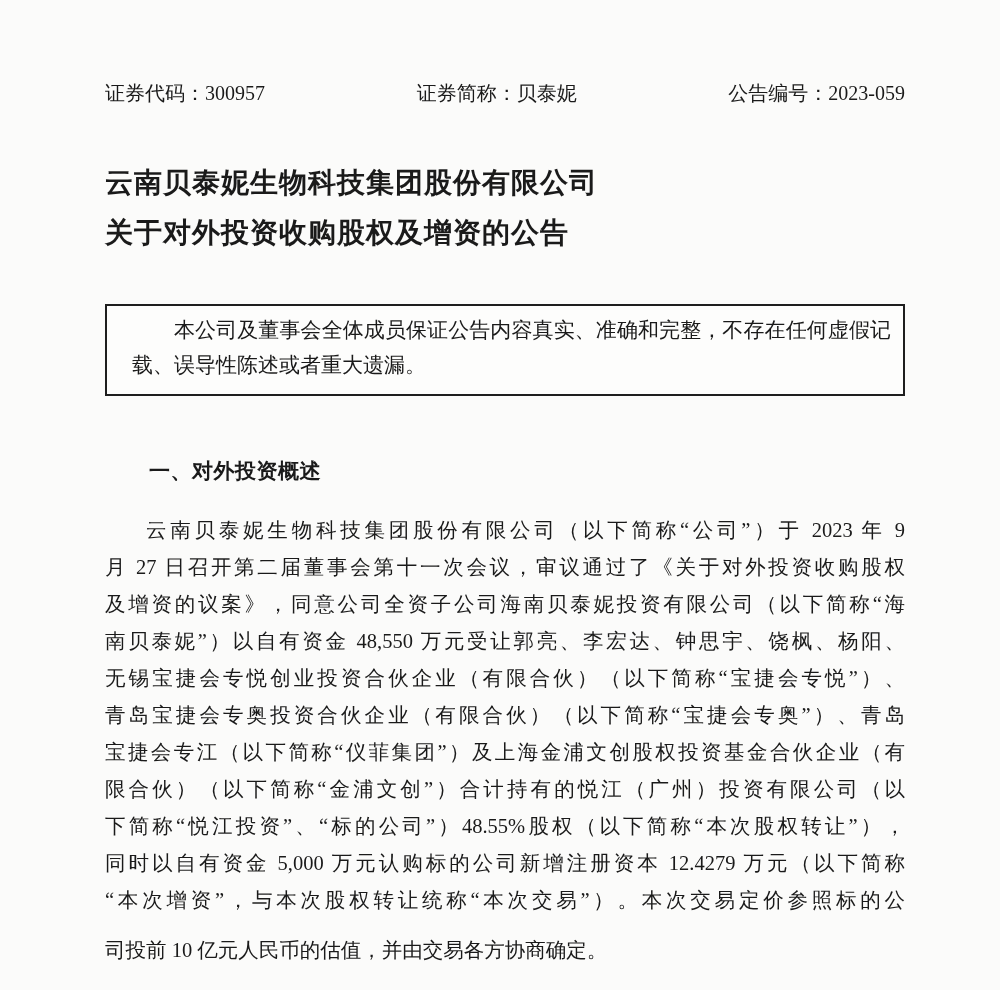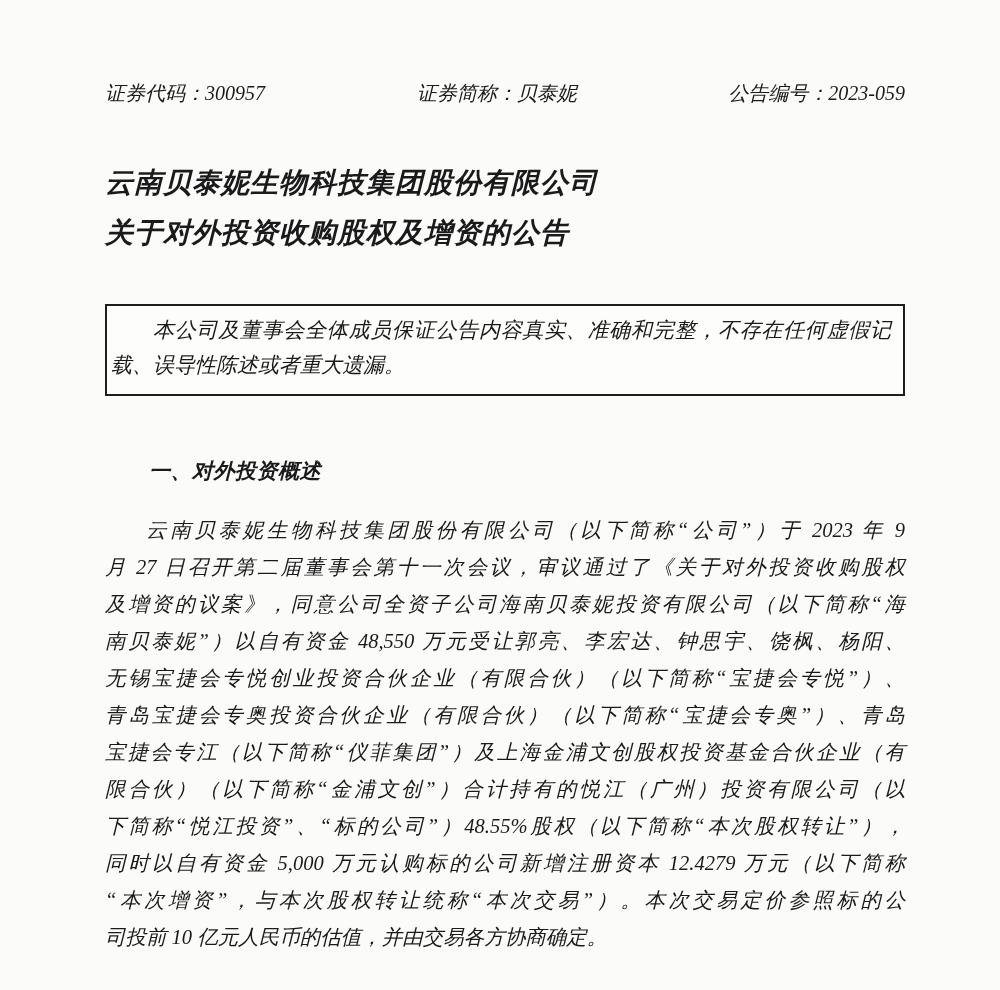--- a/index.html
+++ b/index.html
@@ -9,21 +9,20 @@
     background: #fbfbfa;
     color: #1a1a1a;
     font-family: "Liberation Serif", serif;
     overflow: hidden;
   }
   .page {
     box-sizing: border-box;
     width: 1000px;
     height: 990px;
     padding: 80px 95px 0 105px;
-    font-style: italic;
   }
   
   .meta-row {
     display: flex;
     justify-content: space-between;
     font-size: 20px;
     line-height: 26px;
     white-space: nowrap;
   }
   
@@ -31,21 +30,21 @@
     margin-top: 52px;
     font-weight: bold;
     font-size: 28px;
     line-height: 50px;
     letter-spacing: 1px;
   }
   
   .disclaimer-box {
     margin-top: 46px;
     border: 2px solid #1e1e1e;
-    padding: 7px 12px 11px 4px;
+    padding: 7px 12px 11px 25px;
     background: #fdfdfc;
   }
   .disclaimer-text {
     font-size: 21px;
     line-height: 35px;
     text-indent: 2em;
     text-align: justify;
   }
   
   .section-heading {
@@ -61,21 +60,21 @@
     margin-top: 26px;
     font-size: 20.5px;
   }
   .body-line {
     line-height: 37px;
     text-align: justify;
     text-align-last: justify;
     text-justify: inter-character;
   }
   .body-line.first { text-indent: 2em; }
-  .body-line.last { text-align-last: left; }
+  .body-line.last { text-align-last: left; margin-top: 13px; }
 </style>
 </head>
 <body>
 
 <div class="page">
 
   <div class="meta-row">
     <div>
       <span>证券代码：</span><span>300957</span>
     </div>

